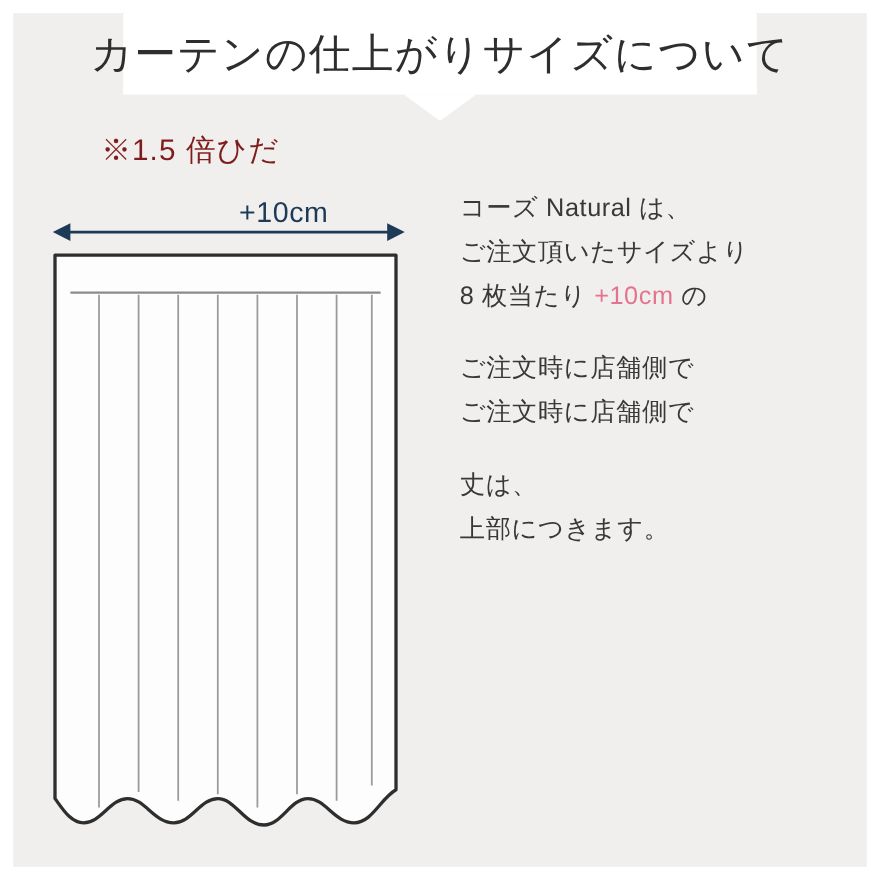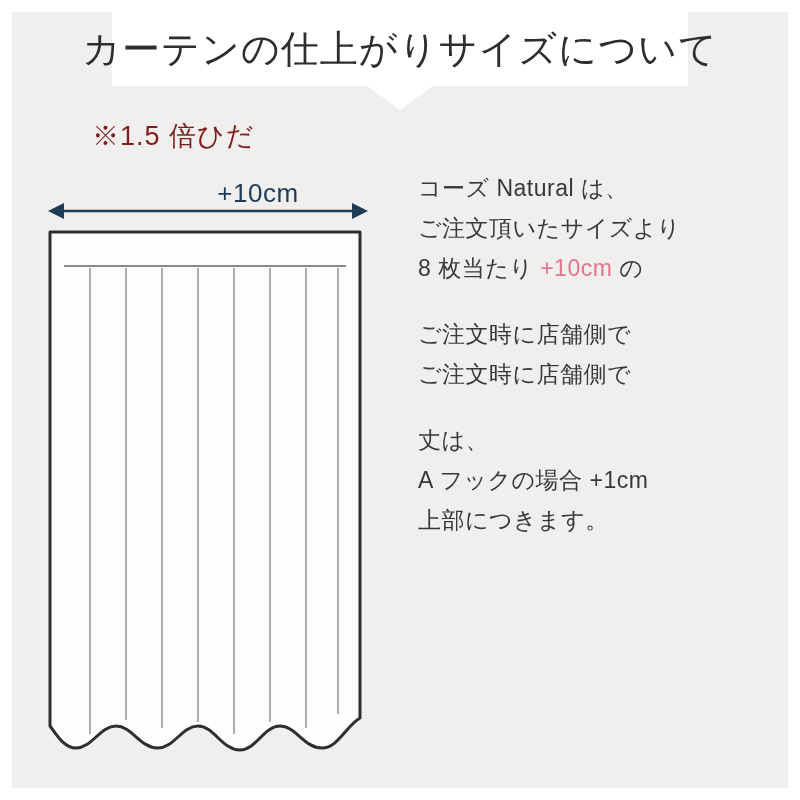--- a/index.html
+++ b/index.html
@@ -192,18 +192,17 @@
       <span class="line"><span>8 枚当たり </span><span class="hl">+10cm</span><span> の</span></span>
     </p>
 
     <p class="para">
       <span class="line">ご注文時に店舗側で</span>
       <span class="line">ご注文時に店舗側で</span>
     </p>
 
     <p class="para last">
       <span class="line">丈は、</span>
-      <span class="line">A フックの場合 +1cm</span>
       <span class="line">上部につきます。</span>
     </p>
   </div>
 
 </div>
 
 </body></html>

